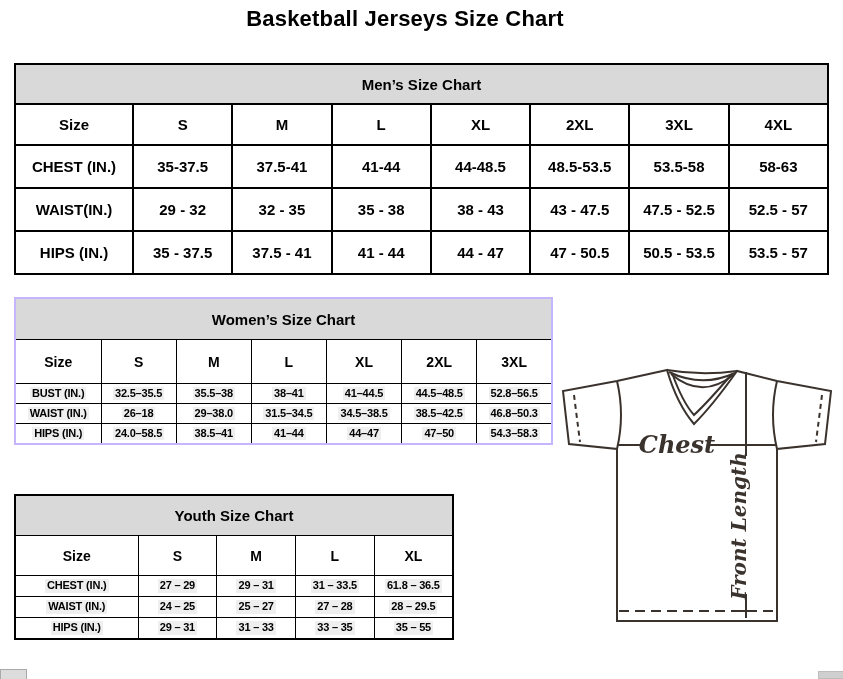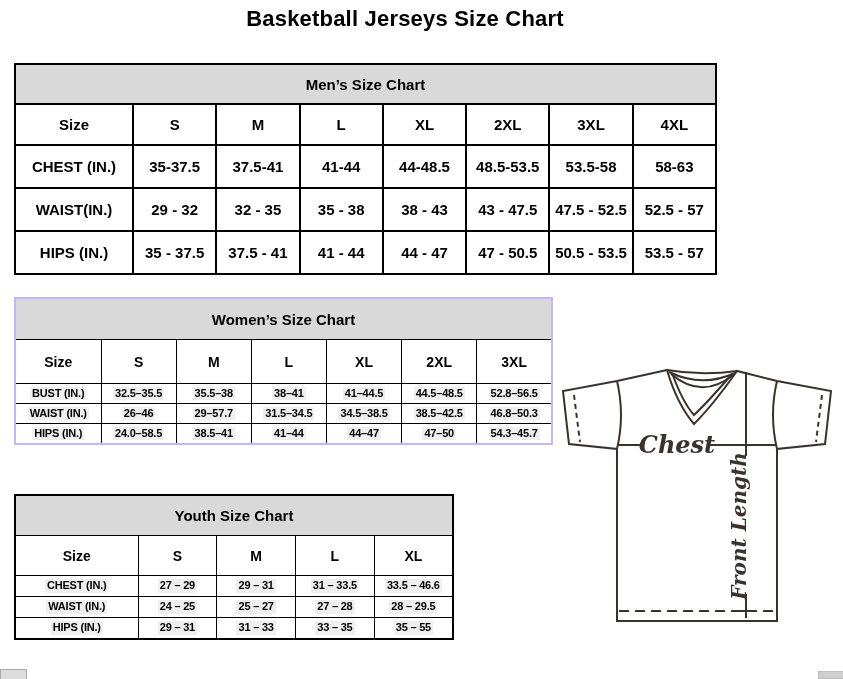--- a/index.html
+++ b/index.html
@@ -9,21 +9,21 @@
   }
   .title{
     position:absolute;top:6px;left:0;width:810px;text-align:center;
     font-size:22px;font-weight:bold;letter-spacing:.2px;
   }
   table{border-collapse:collapse;table-layout:fixed;position:absolute;background:#fff;}
   td,th{text-align:center;vertical-align:middle;padding:0;font-weight:bold;}
   .band{background:#d9d9d9;font-size:15px;font-weight:bold;}
 
   
-  .tbl-mens{left:14px;top:63px;width:703px;}
+  .tbl-mens{left:14px;top:63px;width:815px;}
   .tbl-mens td,.tbl-mens th{border:2px solid #000;font-size:15px;}
   .tbl-mens .band{height:38px;}
   .tbl-mens tr.cols th{height:39px;}
   .tbl-mens tr.datarow td{height:41px;}
 
   
   .tbl-w{left:14px;top:297px;width:539px;}
   .tbl-w td,.tbl-w th{border:1.5px solid #000;font-size:14px;}
   .tbl-w{border:2px solid #c4b5fd;}
   .tbl-w .band{height:40px;font-size:15px;}
@@ -128,35 +128,35 @@
           <td><span class="hl">BUST (IN.)</span></td>
           <td><span class="hl">32.5–35.5</span></td>
           <td><span class="hl">35.5–38</span></td>
           <td><span class="hl">38–41</span></td>
           <td><span class="hl">41–44.5</span></td>
           <td><span class="hl">44.5–48.5</span></td>
           <td><span class="hl">52.8–56.5</span></td>
         </tr>
         <tr class="datarow">
           <td><span class="hl">WAIST (IN.)</span></td>
-          <td><span class="hl">26–46</span></td>
-          <td><span class="hl">29–57.7</span></td>
+          <td><span class="hl">26–18</span></td>
+          <td><span class="hl">29–38.0</span></td>
           <td><span class="hl">31.5–34.5</span></td>
           <td><span class="hl">34.5–38.5</span></td>
           <td><span class="hl">38.5–42.5</span></td>
           <td><span class="hl">46.8–50.3</span></td>
         </tr>
         <tr class="datarow">
           <td><span class="hl">HIPS (IN.)</span></td>
           <td><span class="hl">24.0–58.5</span></td>
           <td><span class="hl">38.5–41</span></td>
           <td><span class="hl">41–44</span></td>
           <td><span class="hl">44–47</span></td>
           <td><span class="hl">47–50</span></td>
-          <td><span class="hl">54.3–45.7</span></td>
+          <td><span class="hl">54.3–58.3</span></td>
         </tr>
       </tbody>
   </table>
 
   <table class="tbl-y">
     <colgroup>
         <col style="width:123px">
       </colgroup>
     <tbody>
       <tr>
@@ -167,21 +167,21 @@
           <th>S</th>
           <th>M</th>
           <th>L</th>
           <th>XL</th>
         </tr>
         <tr class="datarow">
           <td><span class="hl">CHEST (IN.)</span></td>
           <td><span class="hl">27 – 29</span></td>
           <td><span class="hl">29 – 31</span></td>
           <td><span class="hl">31 – 33.5</span></td>
-          <td><span class="hl">33.5 – 46.6</span></td>
+          <td><span class="hl">61.8 – 36.5</span></td>
         </tr>
         <tr class="datarow">
           <td><span class="hl">WAIST (IN.)</span></td>
           <td><span class="hl">24 – 25</span></td>
           <td><span class="hl">25 – 27</span></td>
           <td><span class="hl">27 – 28</span></td>
           <td><span class="hl">28 – 29.5</span></td>
         </tr>
         <tr class="datarow">
           <td><span class="hl">HIPS (IN.)</span></td>

